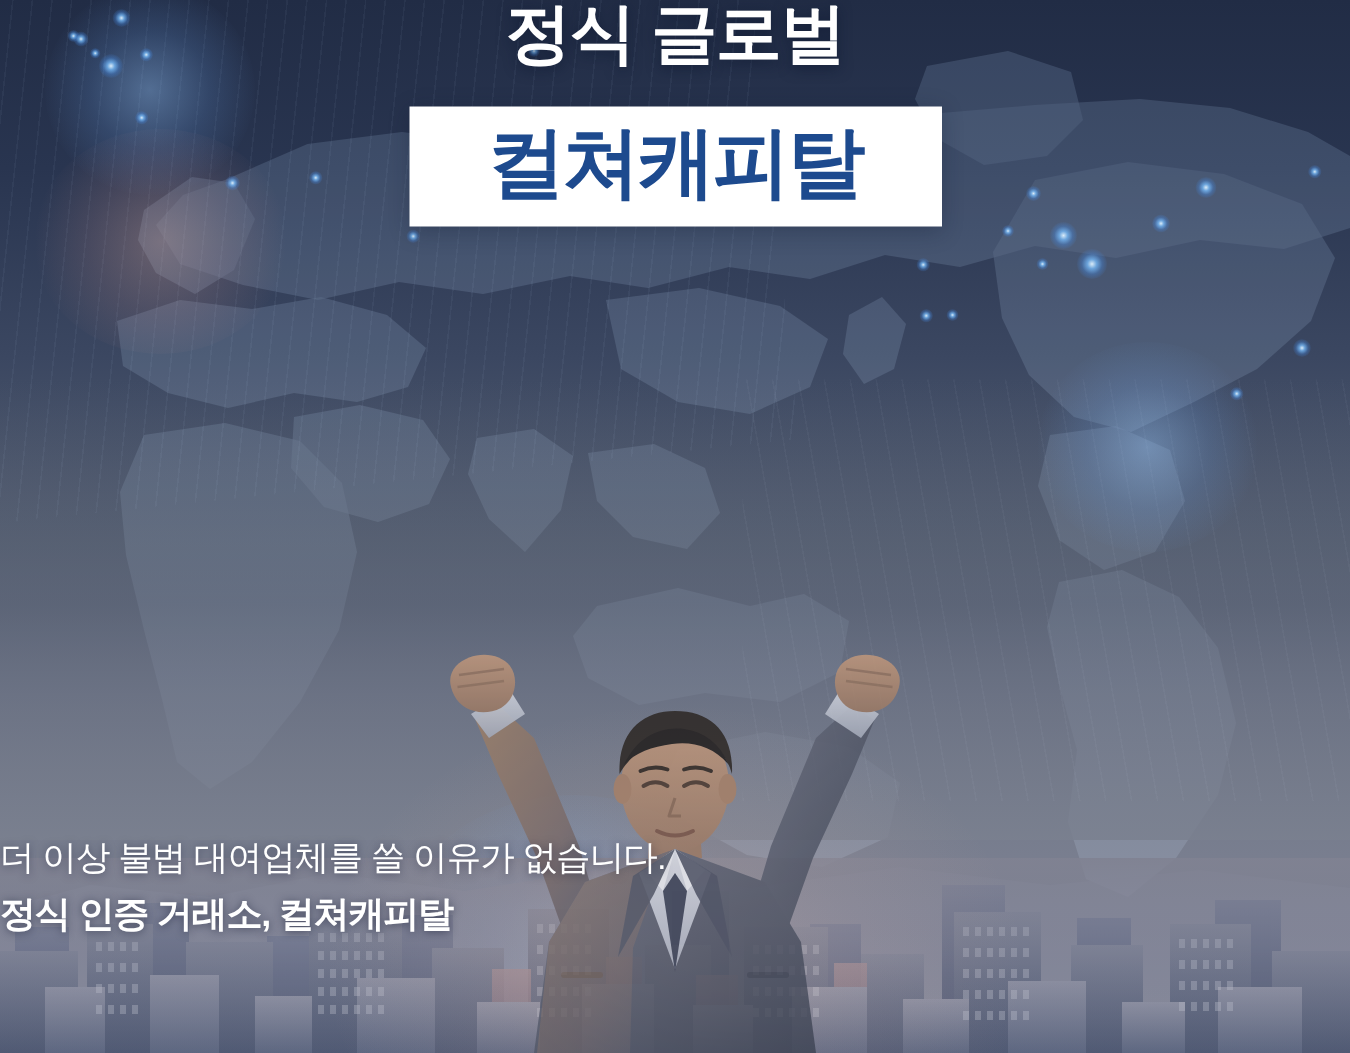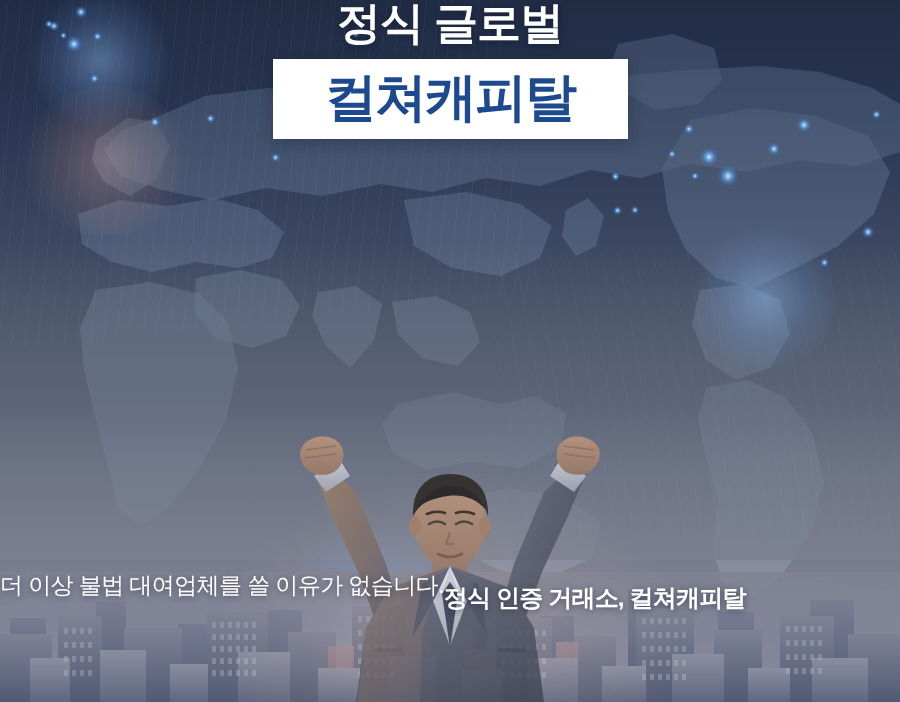--- a/index.html
+++ b/index.html
@@ -157,50 +157,50 @@
     margin-top:13px;
     font-size:44px;
     font-weight:bold;
     letter-spacing:-1px;
     color:#f0b94d;
     text-shadow:0 2px 9px rgba(10,20,45,.55);
     line-height:1.06;
   }
 
   .brand-box {
-    margin-top:12px;
+    margin-top:24px;
     width:355px; height:80px;
     background:#ffffff;
     display:flex; align-items:center; justify-content:center;
     box-shadow:0 3px 14px rgba(15,25,50,.30);
   }
   .brand-text {
     font-size:52px;
     font-weight:bold;
     letter-spacing:-2px;
     color:#1d4a8e;
     line-height:1;
     padding-bottom:3px;
   }
 
   .tagline-wrap {
     position:absolute;
     left:0; right:0;
     top:556px;
-    display:flex; flex-direction:row; align-items:center;
+    display:flex; flex-direction:column; align-items:flex-start;
   }
   .tagline-1 {
     font-size:23px;
     font-weight:normal;
     letter-spacing:-.6px;
     color:#ffffff;
     text-shadow:0 1px 6px rgba(25,30,55,.55);
   }
   .tagline-2 {
-    margin-top:26px;
+    margin-top:6px;
     font-size:24px;
     font-weight:bold;
     letter-spacing:-.8px;
     color:#ffffff;
     text-shadow:0 1px 6px rgba(25,30,55,.60);
   }
 </style>
 </head>
 <body>
 

